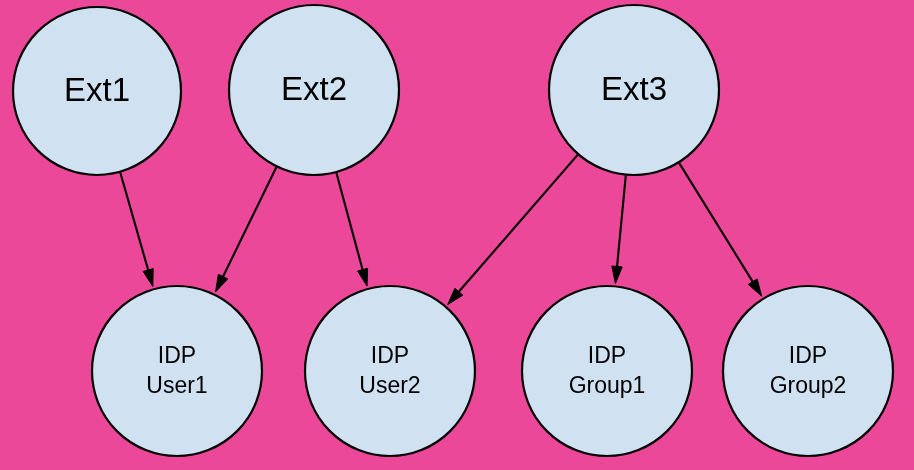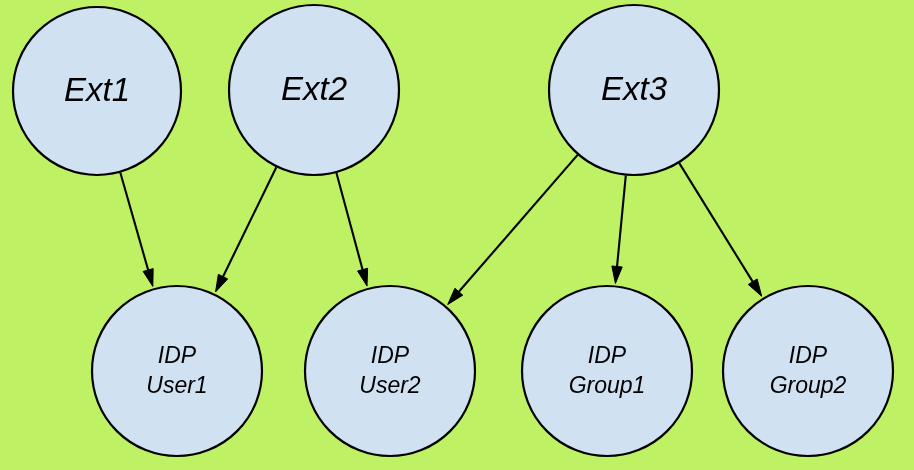--- a/index.html
+++ b/index.html
@@ -9,23 +9,22 @@
     background: #ffffff;
   }
   body {
     font-family: "Liberation Sans", sans-serif;
     -webkit-font-smoothing: antialiased;
   }
   #diagram-canvas {
     position: relative;
     width: 914px;
     height: 470px;
-    background: #bef264;
+    background: #ec4899;
     overflow: hidden;
-    font-style: italic;
   }
   #graph-svg {
     position: absolute;
     top: 0;
     left: 0;
     width: 914px;
     height: 470px;
     display: block;
   }
   .graph-node circle {

